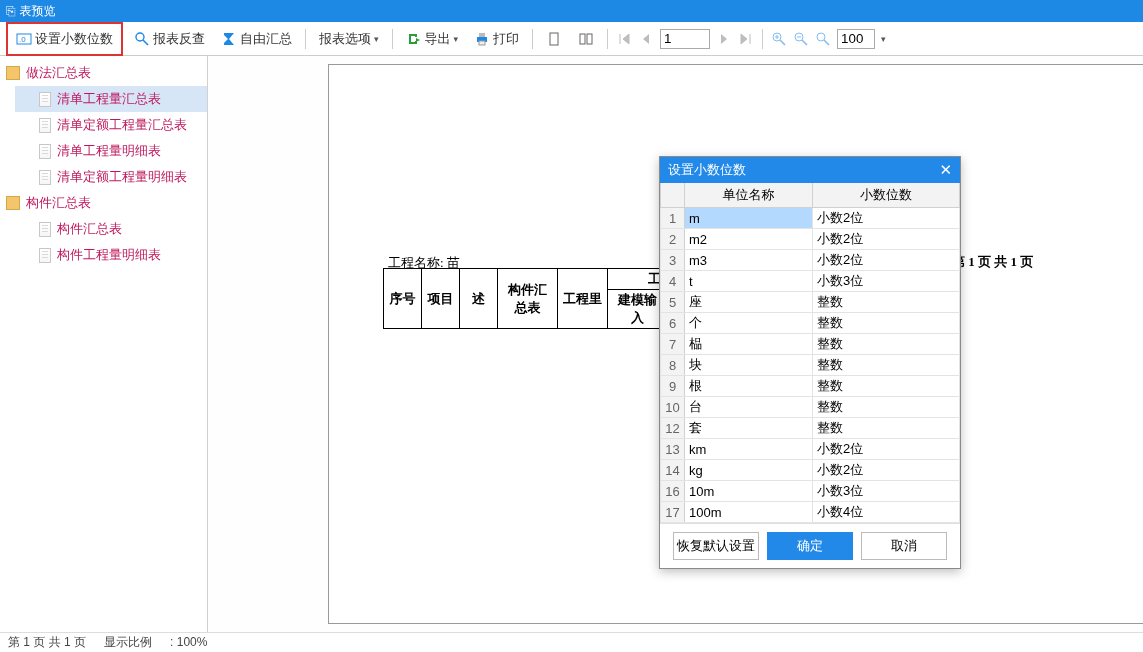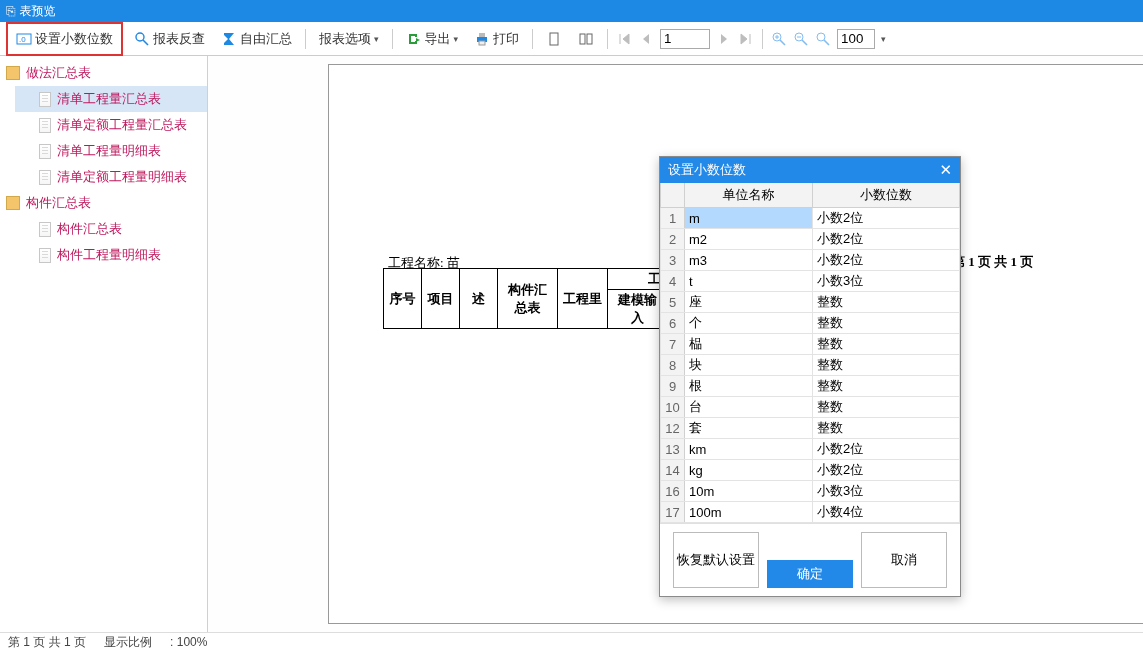--- a/index.html
+++ b/index.html
@@ -154,21 +154,21 @@
   .dlg-grid tbody td:nth-child(3){}
   .dlg-grid tbody tr.sel td:nth-child(2){background:#b3d9ff;}
   .dlg-scroll{max-height:366px; overflow-y:auto;}
   .dialog-buttons{
     display:flex; gap:8px; justify-content:center;
     padding:8px; border-top:1px solid #e0e0e0;
   }
   .dbtn{
     border:1px solid #bbb; background:#fff; padding:4px 0; width:86px; font-size:13px; cursor:pointer;
   }
-  .dbtn.primary{ background:#2289e9; color:#fff; border-color:#2289e9;margin-top:28px;}
+  .dbtn.primary{ background:#2289e9; color:#fff; border-color:#2289e9;}
 
   .status-bar{
     position:absolute; bottom:0; left:0; right:0; height:20px;
     display:flex; align-items:center; padding:0 8px;
     border-top:1px solid #ddd;
     font-size:12px; color:#444; background:#fff;
   }
   .status-bar span{margin-right:18px;}
   svg{display:block;}
   .nav-arrow{width:16px;height:16px;cursor:pointer;opacity:0.55;}

